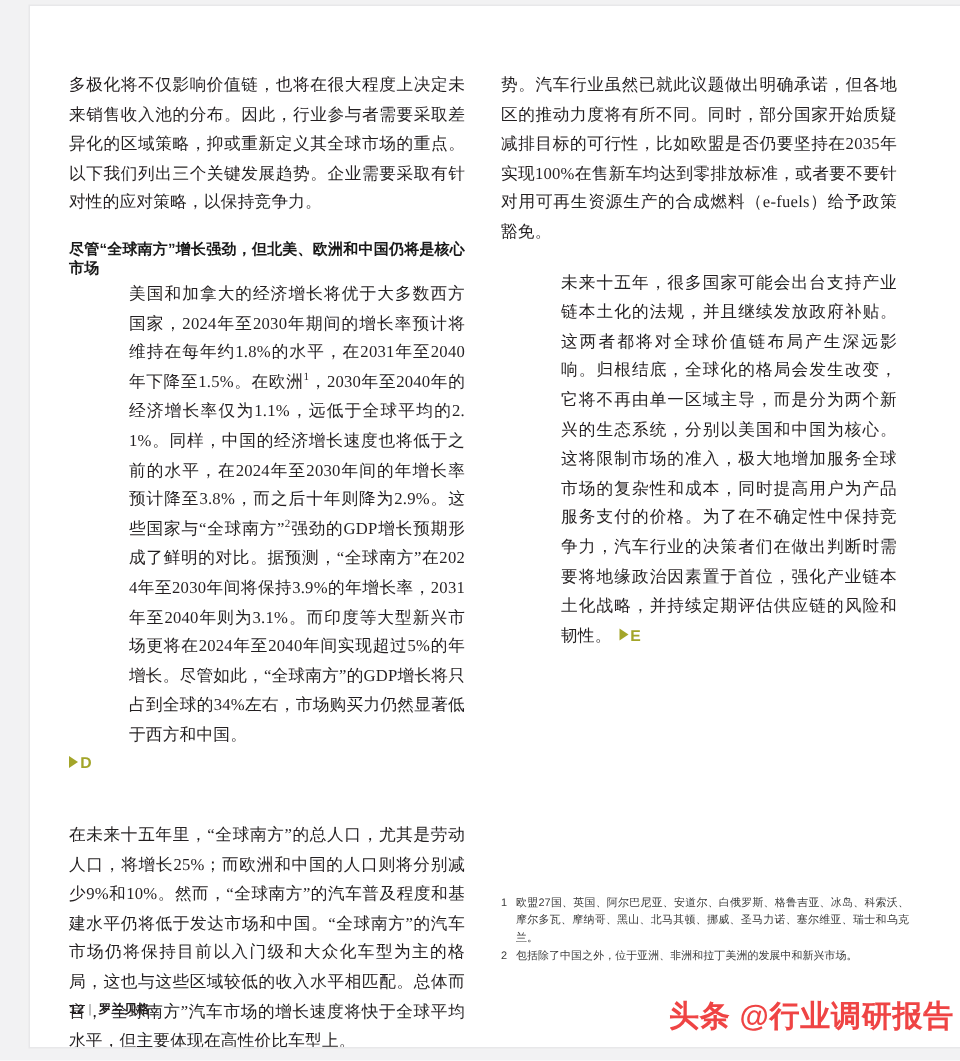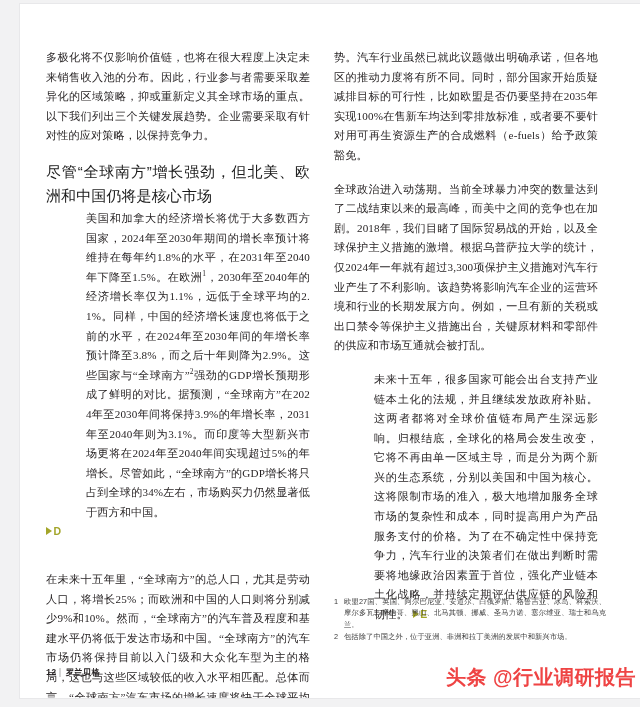--- a/index.html
+++ b/index.html
@@ -47,23 +47,23 @@
     text-align: justify;
     text-justify: inter-character;
     letter-spacing: 0.15px;
     word-break: break-all;
   }
   p.body.tight { margin-bottom: 0; margin-left: 40px; }
 
   h3.subhead {
     margin: 0 0 1px 0;
     font-family: "Liberation Sans", "DejaVu Sans", sans-serif;
-    font-size: 15px;
-    font-weight: normal;
-    line-height: 24px;
+    font-size: 10px;
+    font-weight: bold;
+    line-height: 13px;
     color: #1a1a1a;
     letter-spacing: 0.1px;
     text-align: justify;
     word-break: break-all;
   }
 
   .ref {
     font-family: "Liberation Sans", "DejaVu Sans", sans-serif;
     font-size: 10.5px;
     font-weight: bold;
@@ -174,21 +174,20 @@
       <h3 class="subhead">抑或重新定义其全球市场的重点，但各区域将存在差异</h3>
 
       <p class="body">虽然净零排放的目标有可能无法如期实现，但各国的监管机构仍在坚持推动温室气体减排。这些努力得到了公众的大力支持，各国政府也期待本国的各个产业能借此取得竞争优</p>
     </div>
 
     <div class="col col-right">
 
       <p class="body">势。汽车行业虽然已就此议题做出明确承诺，但各地区的推动力度将有所不同。同时，部分国家开始质疑减排目标的可行性，比如欧盟是否仍要坚持在2035年实现100%在售新车均达到零排放标准，或者要不要针对用可再生资源生产的合成燃料（e-fuels）给予政策豁免。</p>
 
 
-      <p class="body">全球政治进入动荡期。当前全球暴力冲突的数量达到了二战结束以来的最高峰，而美中之间的竞争也在加剧。2018年，我们目睹了国际贸易战的开始，以及全球保护主义措施的激增。根据乌普萨拉大学的统计，仅2024年一年就有超过3,300项保护主义措施对汽车行业产生了不利影响。该趋势将影响汽车企业的运营环境和行业的长期发展方向。例如，一旦有新的关税或出口禁令等保护主义措施出台，关键原材料和零部件的供应和市场互通就会被打乱。</p>
 
       <p class="body tight"><span>未来十五年，很多国家可能会出台支持产业链本土化的法规，并且继续发放政府补贴。这两者都将对全球价值链布局产生深远影响。归根结底，全球化的格局会发生改变，它将不再由单一区域主导，而是分为两个新兴的生态系统，分别以美国和中国为核心。这将限制市场的准入，极大地增加服务全球市场的复杂性和成本，同时提高用户为产品服务支付的价格。为了在不确定性中保持竞争力，汽车行业的决策者们在做出判断时需要将地缘政治因素置于首位，强化产业链本土化战略，并持续定期评估供应链的风险和韧性。</span><span class="ref" style="margin-left:5px"><span class="tri"></span><span>E</span></span></p>
     </div>
   </div>
 
   <div class="footnotes">
     <div class="fn-row">
       <span class="fn-num">1</span>
       <span class="fn-text">欧盟27国、英国、阿尔巴尼亚、安道尔、白俄罗斯、格鲁吉亚、冰岛、科索沃、摩尔多瓦、摩纳哥、黑山、北马其顿、挪威、圣马力诺、塞尔维亚、瑞士和乌克兰。</span>
     </div>

